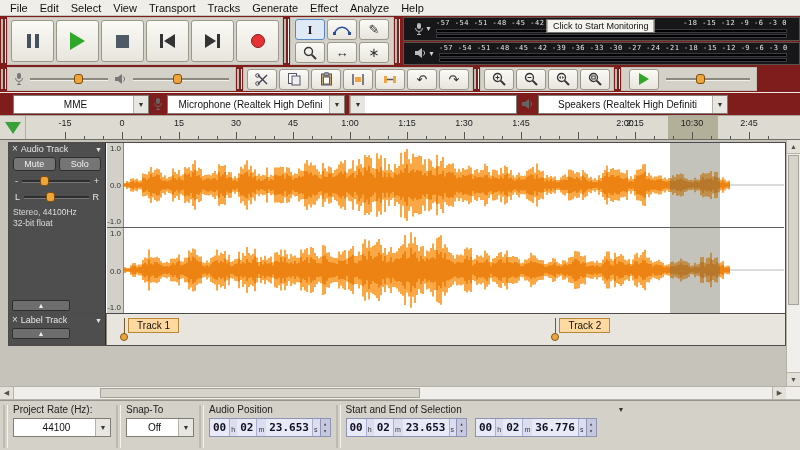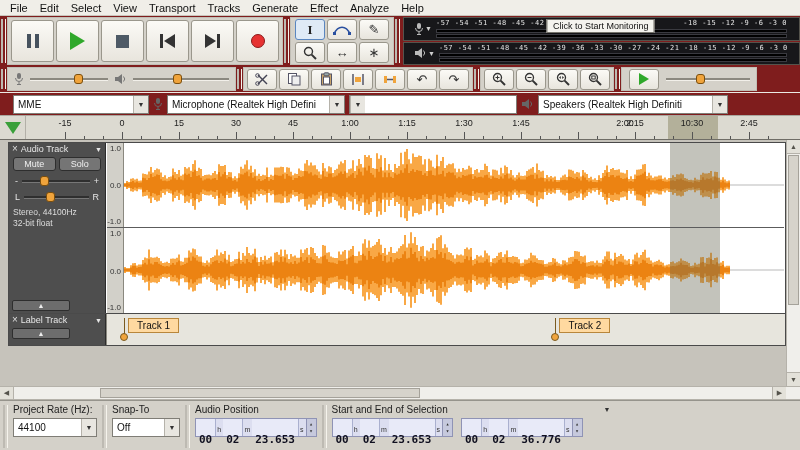--- a/index.html
+++ b/index.html
@@ -55,21 +55,21 @@
   .hslider { position:relative; height:3px; background:#8b887f; border-bottom:1px solid #f2f0ea; }
   .hthumb { position:absolute; top:-4px; width:9px; height:10px; background:#f0a43c; border:1px solid #7a4e0e; border-radius:3px; cursor:pointer; }
   .editbar { display:flex; align-items:center; padding:0 2px; }
   .ic-svg { display:block; }
   .playspeed { display:flex; align-items:center; gap:6px; padding:0 6px; }
   .ic-play-sm { width:0; height:0; border-left:10px solid #2fa82a; border-top:6px solid transparent; border-bottom:6px solid transparent; }
 
   
   .devicebar { height:24px; display:flex; align-items:center; gap:4px; padding:1px 2px; border-top:1px solid #eceae4; border-bottom:1px solid #aaa79e; }
   .combo { display:flex; align-items:stretch; background:#fff; border:1px solid #7f7d76; height:19px; font-size:10px; cursor:pointer; }
-  .combo .ctext { flex:1; padding:3px 0 0 4px; white-space:nowrap; overflow:hidden; }
+  .combo .ctext { flex:1; padding:3px 0 0 4px; white-space:nowrap; overflow:hidden;text-align:center; }
   .combo .carr { width:15px; display:flex; align-items:center; justify-content:center; font-size:7px; color:#333; background:#e8e6e0; border-left:1px solid #b5b2aa; }
 
   
   .timeline { height:24px; display:flex; background:#dcdad1; border-bottom:1px solid #6f6d66; position:relative; }
   .pinbox { width:26px; display:flex; align-items:center; justify-content:center; border-right:1px solid #b3b0a8; }
   .pintri { width:0; height:0; border-left:8px solid transparent; border-right:8px solid transparent; border-top:12px solid #3aa03a; }
   .ruler { flex:1; position:relative; overflow:hidden; }
   .tick-label { position:absolute; top:2px; transform:translateX(-50%); font-size:9px; color:#222; z-index:2; }
   .tick { position:absolute; bottom:0; width:1px; background:#555; z-index:1; }
   .tick.major { height:7px; }
@@ -125,21 +125,21 @@
   
   .selbar { height:50px; border-top:1px solid #96948c; background:#d4d1c9; display:flex; padding:2px 2px 0 2px; }
   .selcol { display:flex; flex-direction:column; gap:3px; padding:1px 4px; }
   .selcol .slabel { font-size:10px; color:#222; white-space:nowrap; }
   .rangehead { display:flex; align-items:center; cursor:pointer; }
   .rangehead .slabel { flex:1; }
   .rangehead .carr { font-size:7px; color:#333; padding:0 3px; }
   .selctrls { display:flex; gap:8px; }
 
   .timedisp { display:flex; align-items:stretch; background:#dcdef0; border:1px solid #8f93b5; height:19px; font-family:"DejaVu Sans Mono", monospace; cursor:text; }
-  .td-num { background:#e8eaf8; border-right:1px solid #aab0cf; padding:14px 3px 0 3px; font-size:11px; font-weight:bold; color:#101020; }
+  .td-num { background:#e8eaf8; border-right:1px solid #aab0cf; padding:2px 3px 0 3px; font-size:11px; font-weight:bold; color:#101020; }
   .td-unit { padding:7px 2px 0 1px; font-size:7px; color:#333; font-family:"Liberation Sans", sans-serif; }
   .td-spin { display:flex; flex-direction:column; justify-content:center; background:#c6c9dd; border-left:1px solid #8f93b5; width:10px; font-size:6px; text-align:center; line-height:1.1; color:#333; cursor:pointer; }
 </style>
 </head>
 <body>
 
 <div class="app">
 
   <div class="menubar">
     <span>File</span>
@@ -553,21 +553,21 @@
   <div class="hscroll">
     <div class="arr left">◀</div>
     <div class="hthumb2"></div>
     <div class="arr right">▶</div>
   </div>
 
   <div class="selbar">
     <div class="grip"></div>
     <div class="selcol">
       <span class="slabel">Project Rate (Hz):</span>
-      <div class="combo" style="width:84px">
+      <div class="combo" style="width:98px">
         <span class="ctext">44100</span>
         <span class="carr">▼</span>
       </div>
     </div>
     <div class="grip"></div>
     <div class="selcol">
       <span class="slabel">Snap-To</span>
       <div class="combo" style="width:68px">
         <span class="ctext">Off</span>
         <span class="carr">▼</span>

